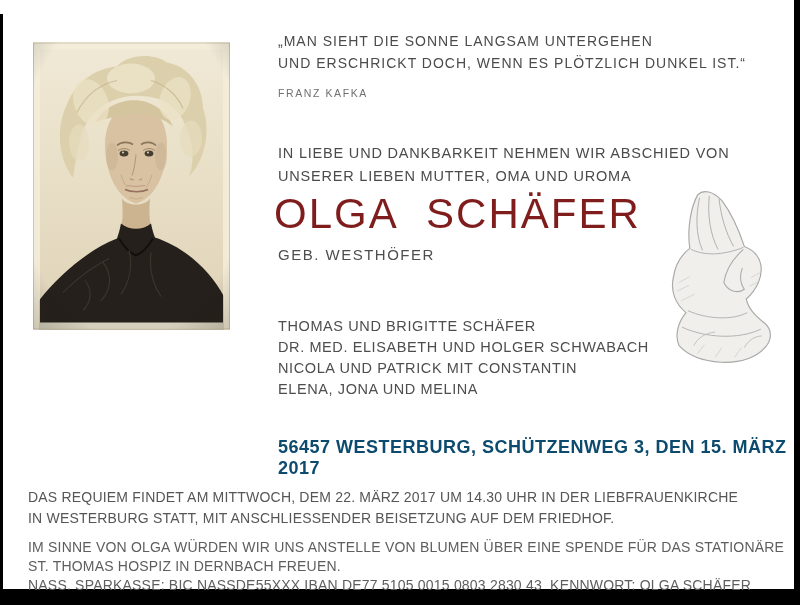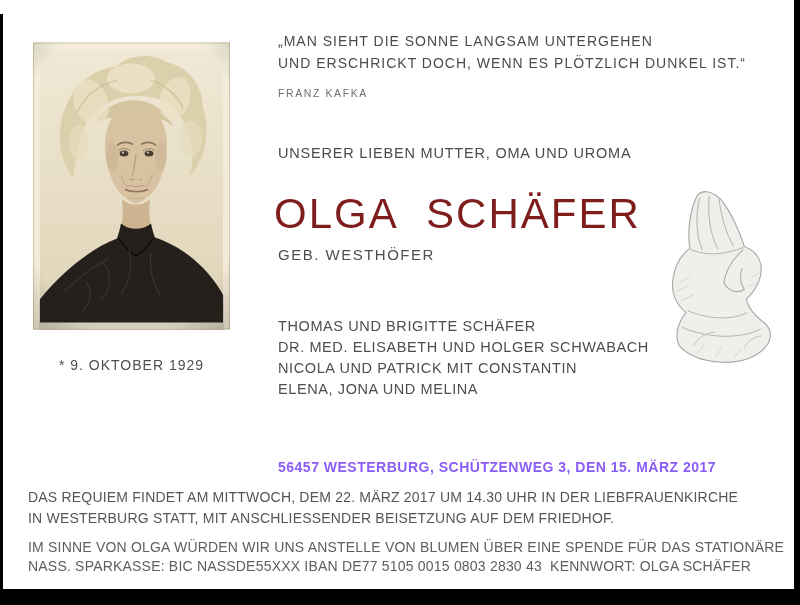--- a/index.html
+++ b/index.html
@@ -36,21 +36,21 @@
   .maiden{left:278px;top:246px;font-size:15px;letter-spacing:1.5px;color:#4e4e4e;}
 
   
   .mourners{left:278px;top:316px;font-size:14.5px;line-height:21px;letter-spacing:0.6px;color:#4e4e4e;}
 
   
   .hands{left:646px;top:190px;width:148px;height:180px;}
   .hands svg{display:block;width:100%;height:100%;}
 
   
-  .address{left:278px;top:459px;font-size:14px;font-weight:bold;letter-spacing:0.5px;color:#8b5cf6;}
+  .address{left:278px;top:437px;font-size:18px;font-weight:bold;letter-spacing:0.5px;color:#0c4a6e;}
 
   
   .service{left:28px;top:487px;font-size:14px;line-height:21px;letter-spacing:0.2px;color:#565656;}
 
   
   .donation{left:28px;top:538px;font-size:14px;line-height:19px;letter-spacing:0.2px;color:#5e5e5e;}
   .bankline{white-space:pre;}
 </style>
 </head>
 <body>
@@ -109,30 +109,30 @@
     <path d="M70,220 C80,232 78,248 68,258 M96,208 C100,224 96,240 88,252 M118,210 C116,226 120,242 128,254 M52,238 C60,248 58,260 50,268" stroke="#3d352c" stroke-width="1.2" fill="none"></path>
     <path d="M30,250 C44,236 60,224 76,216" stroke="#4a4238" stroke-width="1" fill="none" opacity="0.8"></path>
 
     <rect x="3.5" y="3.5" width="190" height="280" fill="none" stroke="#f3edda" stroke-width="7" opacity="0.85"></rect>
     <rect x="0.5" y="0.5" width="196" height="286" fill="none" stroke="#cfc6ab" stroke-width="1"></rect>
     <rect x="0" y="0" width="197" height="287" fill="url(#vign)"></rect>
   </svg>
 </div>
 
 <div class="abs dates">
-  <div>* 9. OKTOBER 1929</div>
 </div>
 
 <div class="abs quote">
   <div>„MAN SIEHT DIE SONNE LANGSAM UNTERGEHEN</div>
   <div>UND ERSCHRICKT DOCH, WENN ES PLÖTZLICH DUNKEL IST.“</div>
   <div class="kafka">FRANZ KAFKA</div>
 </div>
 
 <div class="abs intro">
+  <div>IN LIEBE UND DANKBARKEIT NEHMEN WIR ABSCHIED VON</div>
   <div>UNSERER LIEBEN MUTTER, OMA UND UROMA</div>
 </div>
 
 <div class="abs name">OLGA SCHÄFER</div>
 <div class="abs maiden">GEB. WESTHÖFER</div>
 
 <div class="abs mourners">
   <div>THOMAS UND BRIGITTE SCHÄFER</div>
   <div>DR. MED. ELISABETH UND HOLGER SCHWABACH</div>
   <div>NICOLA UND PATRICK MIT CONSTANTIN</div>
@@ -153,14 +153,15 @@
 
 <div class="abs address">56457 WESTERBURG, SCHÜTZENWEG 3, DEN 15. MÄRZ 2017</div>
 
 <div class="abs service">
   <div>DAS REQUIEM FINDET AM MITTWOCH, DEM 22. MÄRZ 2017 UM 14.30 UHR IN DER LIEBFRAUENKIRCHE</div>
   <div>IN WESTERBURG STATT, MIT ANSCHLIESSENDER BEISETZUNG AUF DEM FRIEDHOF.</div>
 </div>
 
 <div class="abs donation">
   <div>IM SINNE VON OLGA WÜRDEN WIR UNS ANSTELLE VON BLUMEN ÜBER EINE SPENDE FÜR DAS STATIONÄRE</div>
+  <div>ST. THOMAS HOSPIZ IN DERNBACH FREUEN.</div>
   <div class="bankline">NASS. SPARKASSE: BIC NASSDE55XXX IBAN DE77 5105 0015 0803 2830 43  KENNWORT: OLGA SCHÄFER</div>
 </div>
 
 </body></html>

